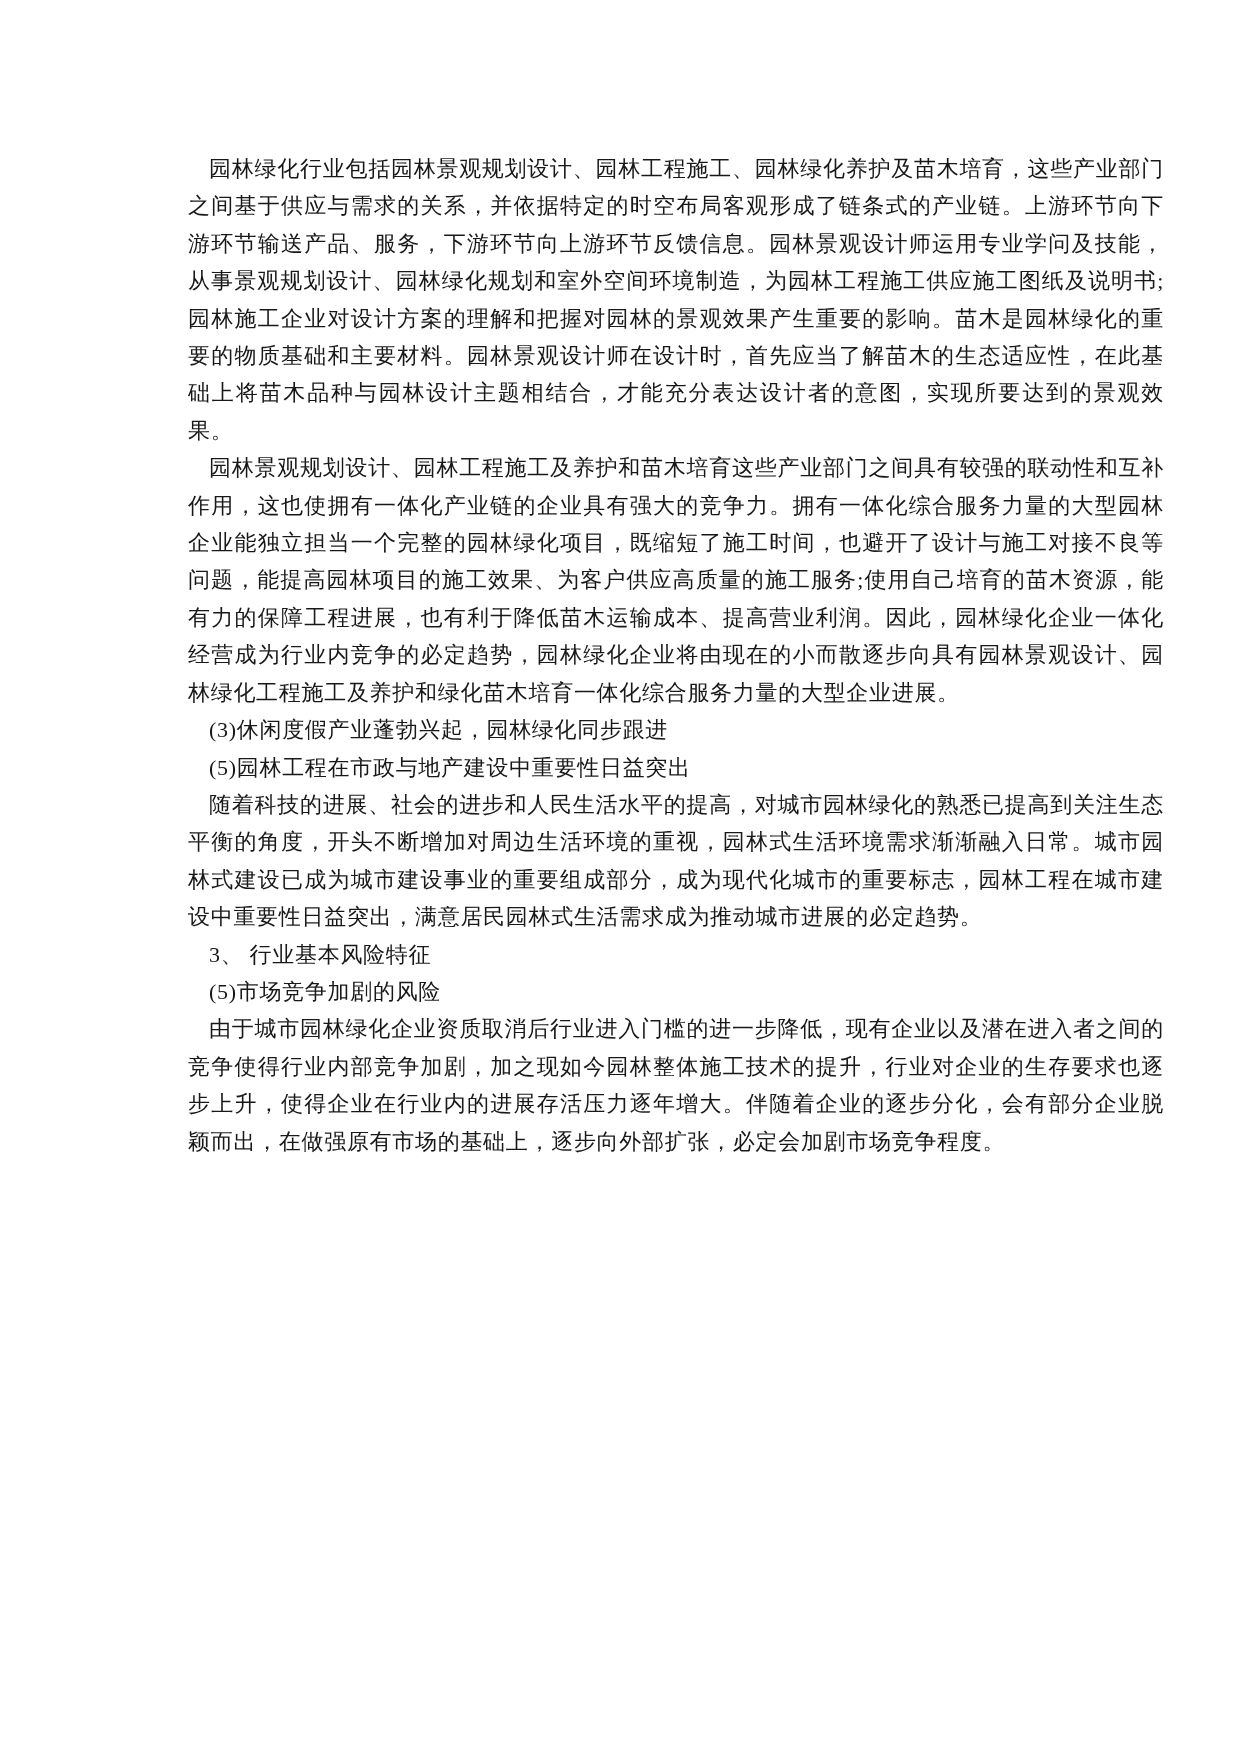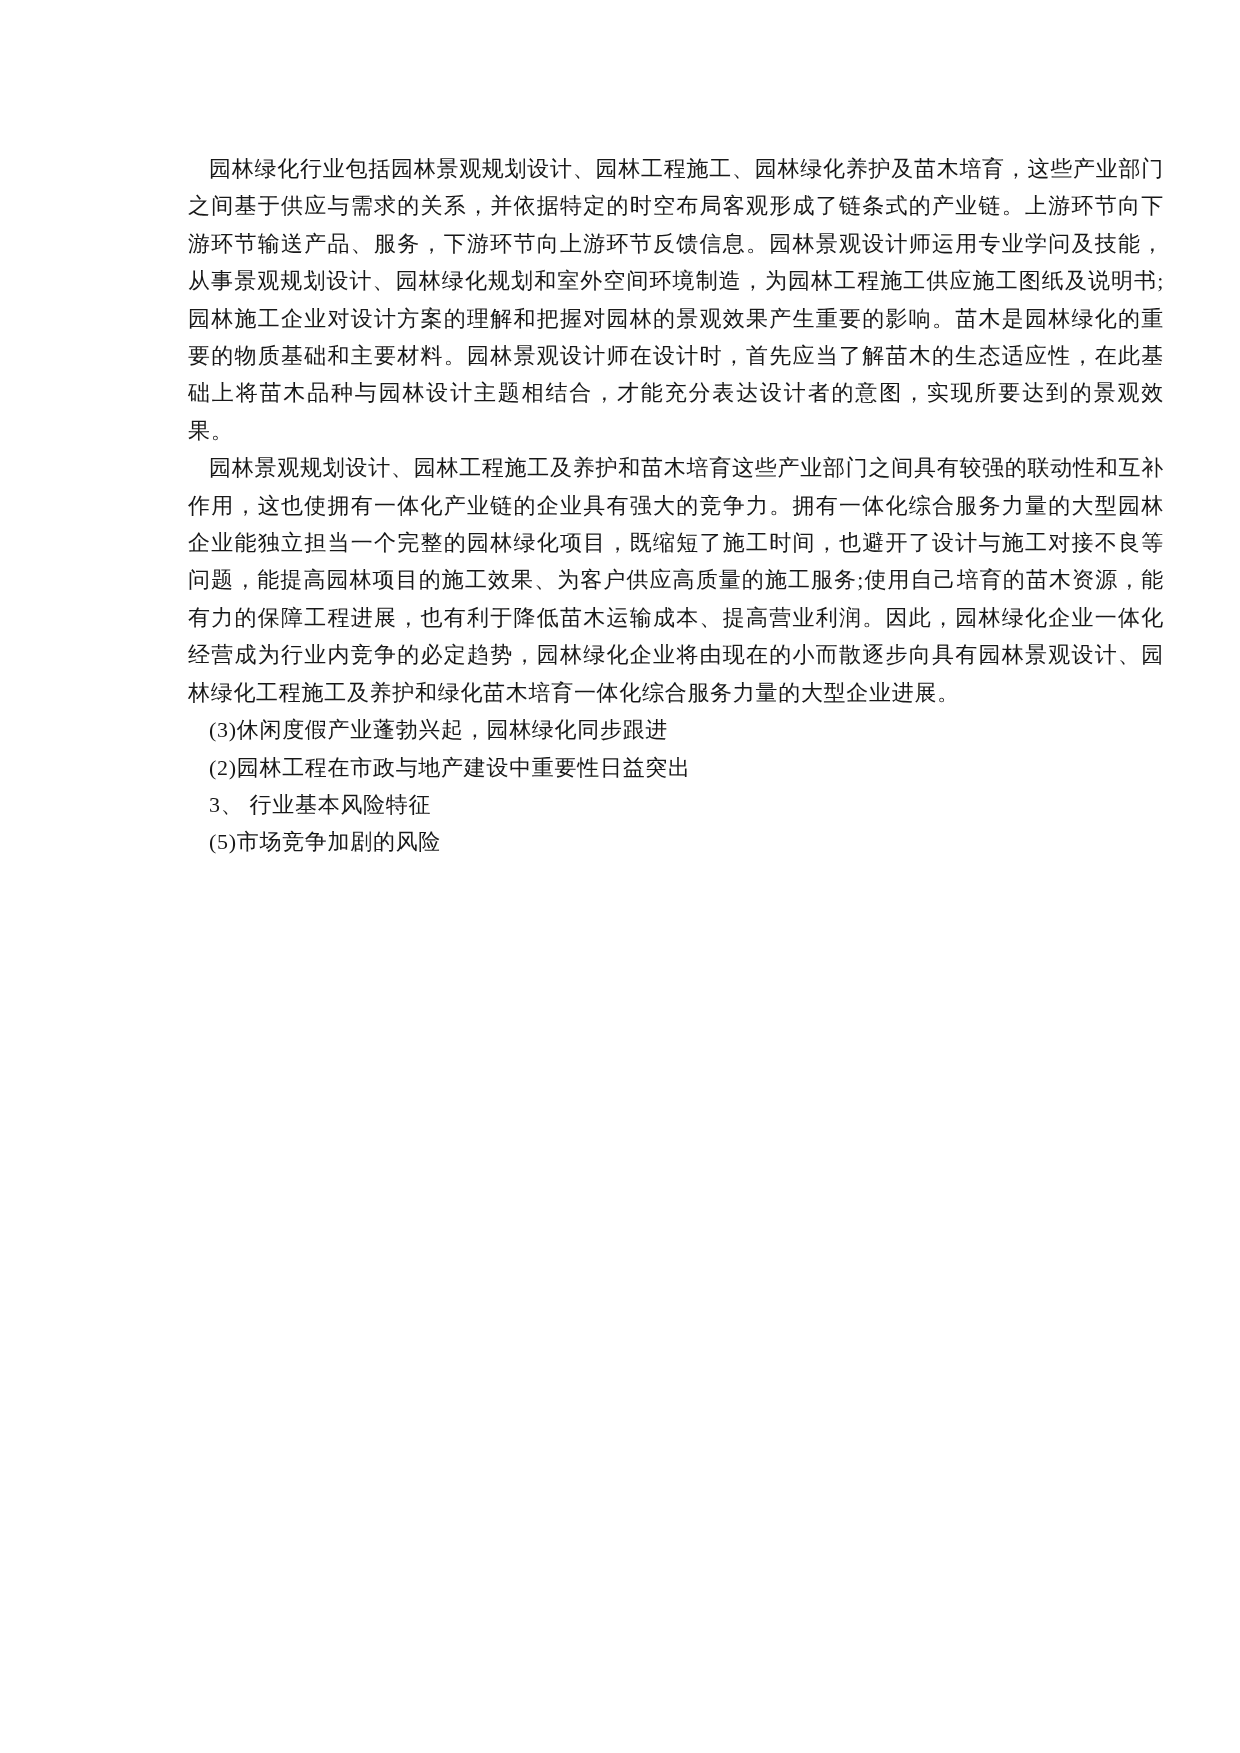--- a/index.html
+++ b/index.html
@@ -29,16 +29,18 @@
     word-break: break-all;
   }
 </style>
 </head>
 <body>
 
 <div class="page">
   <p>园林绿化行业包括园林景观规划设计、园林工程施工、园林绿化养护及苗木培育，这些产业部门之间基于供应与需求的关系，并依据特定的时空布局客观形成了链条式的产业链。上游环节向下游环节输送产品、服务，下游环节向上游环节反馈信息。园林景观设计师运用专业学问及技能，从事景观规划设计、园林绿化规划和室外空间环境制造，为园林工程施工供应施工图纸及说明书;园林施工企业对设计方案的理解和把握对园林的景观效果产生重要的影响。苗木是园林绿化的重要的物质基础和主要材料。园林景观设计师在设计时，首先应当了解苗木的生态适应性，在此基础上将苗木品种与园林设计主题相结合，才能充分表达设计者的意图，实现所要达到的景观效果。</p>
   <p>园林景观规划设计、园林工程施工及养护和苗木培育这些产业部门之间具有较强的联动性和互补作用，这也使拥有一体化产业链的企业具有强大的竞争力。拥有一体化综合服务力量的大型园林企业能独立担当一个完整的园林绿化项目，既缩短了施工时间，也避开了设计与施工对接不良等问题，能提高园林项目的施工效果、为客户供应高质量的施工服务;使用自己培育的苗木资源，能有力的保障工程进展，也有利于降低苗木运输成本、提高营业利润。因此，园林绿化企业一体化经营成为行业内竞争的必定趋势，园林绿化企业将由现在的小而散逐步向具有园林景观设计、园林绿化工程施工及养护和绿化苗木培育一体化综合服务力量的大型企业进展。</p>
   <p>(3)休闲度假产业蓬勃兴起，园林绿化同步跟进</p>
-  <p>(2)园林工程在市政与地产建设中重要性日益突出</p>
+  <p>(5)园林工程在市政与地产建设中重要性日益突出</p>
+  <p>随着科技的进展、社会的进步和人民生活水平的提高，对城市园林绿化的熟悉已提高到关注生态平衡的角度，开头不断增加对周边生活环境的重视，园林式生活环境需求渐渐融入日常。城市园林式建设已成为城市建设事业的重要组成部分，成为现代化城市的重要标志，园林工程在城市建设中重要性日益突出，满意居民园林式生活需求成为推动城市进展的必定趋势。</p>
   <p>3、 行业基本风险特征</p>
   <p>(5)市场竞争加剧的风险</p>
+  <p>由于城市园林绿化企业资质取消后行业进入门槛的进一步降低，现有企业以及潜在进入者之间的竞争使得行业内部竞争加剧，加之现如今园林整体施工技术的提升，行业对企业的生存要求也逐步上升，使得企业在行业内的进展存活压力逐年增大。伴随着企业的逐步分化，会有部分企业脱颖而出，在做强原有市场的基础上，逐步向外部扩张，必定会加剧市场竞争程度。</p>
 </div>
 
 </body></html>

